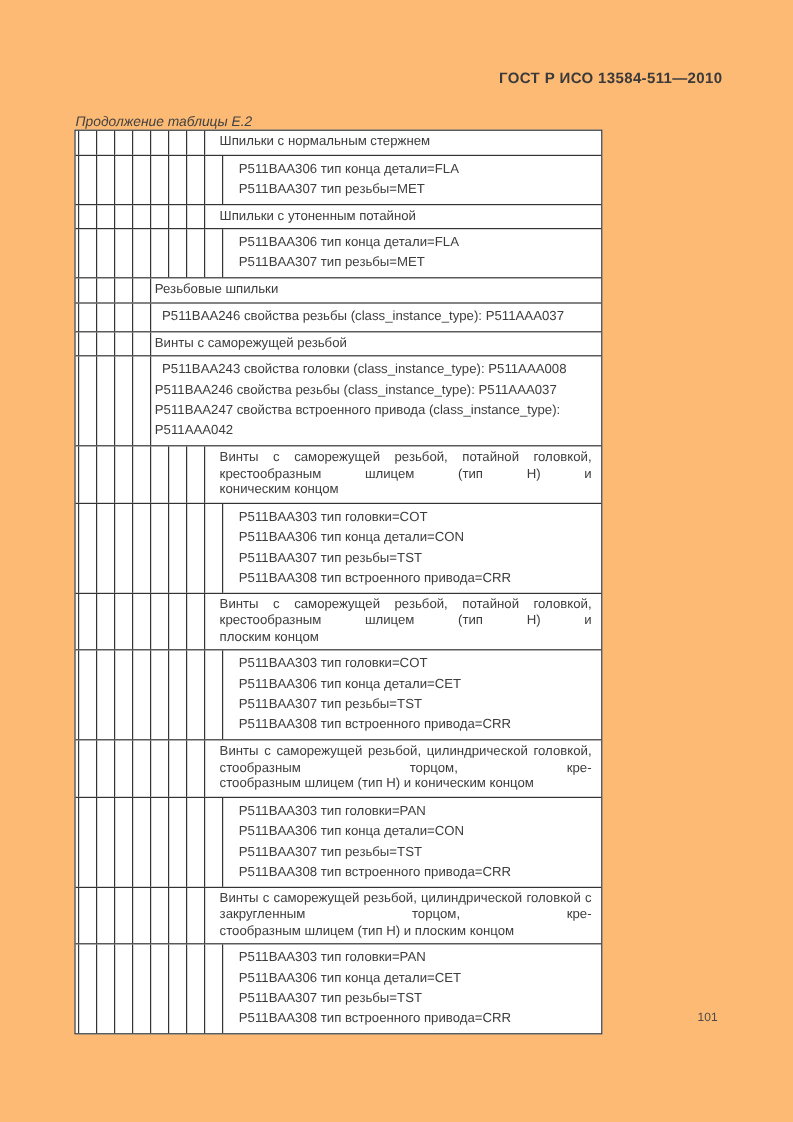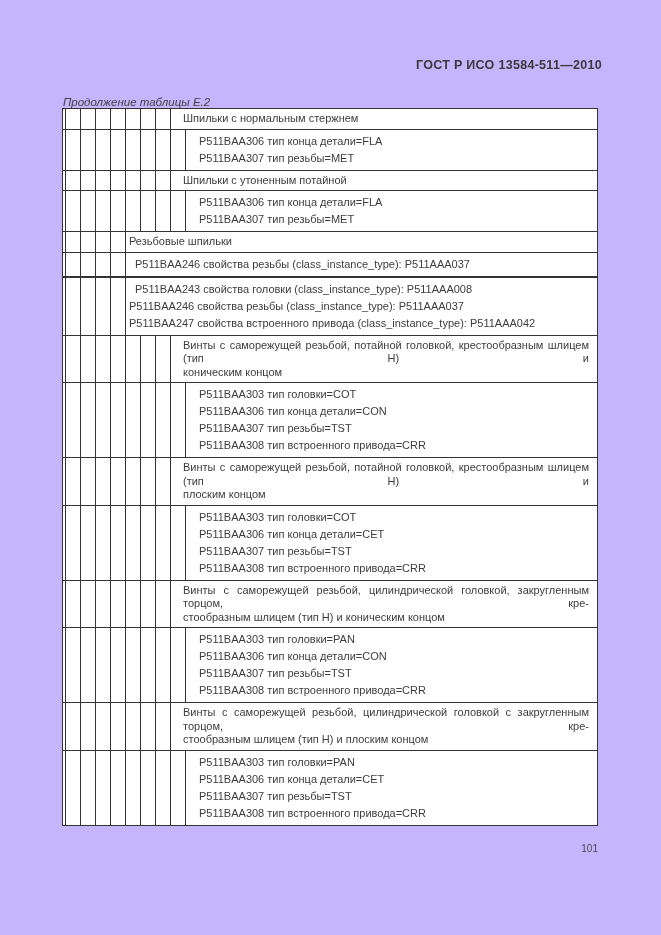--- a/index.html
+++ b/index.html
@@ -1,19 +1,19 @@
 <!DOCTYPE html>
 <html><head>
 <meta charset="utf-8">
 <style>
   html,body{margin:0;padding:0;background:#e8e8e8;}
   .page{
     position:relative;
     width:661px;height:935px;
-    background:#c4b5fd;
+    background:#fdba74;
     font-family:"Liberation Sans", sans-serif;
     color:#3d3d3d;
     overflow:hidden;
   }
   .gost-header{
     position:absolute;
     top:58px;left:62px;right:59px;
     text-align:right;
     font-weight:bold;
     font-size:12.5px;
@@ -23,21 +23,21 @@
   .table-caption{
     position:absolute;
     top:96px;left:63px;
     font-style:italic;
     font-size:11.5px;
     color:#424242;
   }
   .doc-table{
     position:absolute;
     left:62px;top:108px;
-    width:536px;
+    width:440px;
     border:1px solid #343434;
     box-sizing:border-box;
     background:#fff;
   }
   .row{display:flex;align-items:stretch;border-bottom:1px solid #343434;}
   .row:last-child{border-bottom:none;}
   .nc{flex:0 0 15px;width:15px;border-right:1px solid #343434;box-sizing:border-box;}
   .nc.sliver{flex:0 0 3px;width:3px;}
   .cell{flex:1;min-width:0;box-sizing:border-box;font-size:11px;}
   
@@ -142,20 +142,23 @@
         <div class="cell">
           <div class="line">P511BAA246 свойства резьбы (class_instance_type): P511AAA037</div>
         </div>
       </div>
       <div class="row lvl1 header">
         <span class="nc sliver"></span>
         <span class="nc"></span>
         <span class="nc"></span>
         <span class="nc"></span>
         <span class="nc"></span>
+        <div class="cell">
+          <div class="line">Винты с саморежущей резьбой</div>
+        </div>
       </div>
       <div class="row lvl1 props">
         <span class="nc sliver"></span>
         <span class="nc"></span>
         <span class="nc"></span>
         <span class="nc"></span>
         <span class="nc"></span>
         <div class="cell">
           <div class="line">P511BAA243 свойства головки (class_instance_type): P511AAA008</div>
           <div class="line">P511BAA246 свойства резьбы (class_instance_type): P511AAA037</div>
@@ -227,21 +230,21 @@
       <div class="row lvl2 header">
         <span class="nc sliver"></span>
         <span class="nc"></span>
         <span class="nc"></span>
         <span class="nc"></span>
         <span class="nc"></span>
         <span class="nc"></span>
         <span class="nc"></span>
         <span class="nc"></span>
         <div class="cell">
-          <div class="line just">Винты с саморежущей резьбой, цилиндрической головкой, закругленным торцом, кре-</div>
+          <div class="line just">Винты с саморежущей резьбой, цилиндрической головкой, стообразным торцом, кре-</div>
           <div class="line">стообразным шлицем (тип Н) и коническим концом</div>
         </div>
       </div>
       <div class="row lvl3 props">
         <span class="nc sliver"></span>
         <span class="nc"></span>
         <span class="nc"></span>
         <span class="nc"></span>
         <span class="nc"></span>
         <span class="nc"></span>

